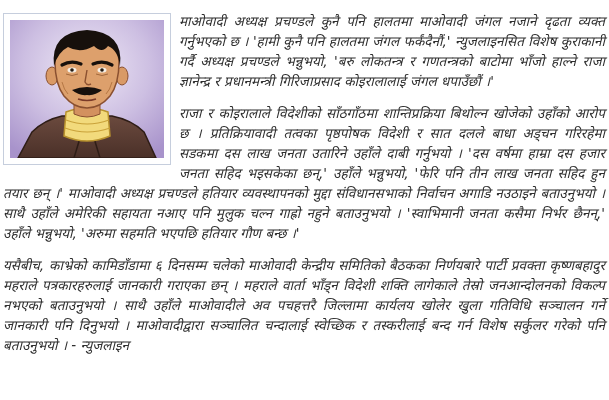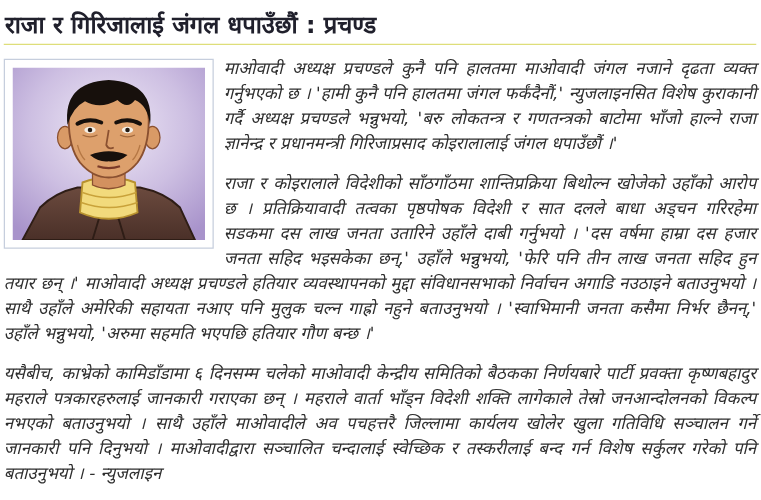--- a/index.html
+++ b/index.html
@@ -47,21 +47,20 @@
     height:138px;
   }
   .photo-frame svg { display:block; }
 </style>
 </head>
 <body>
 
 <div class="page">
 
 
-  <h1 class="headline">राजा र गिरिजालाई जंगल धपाउँछौं : प्रचण्ड</h1>
 
   <div class="article">
 
     <div class="photo-frame">
       <span>
         <svg width="154" height="138" viewBox="0 0 154 138" xmlns="http://www.w3.org/2000/svg">
           <defs>
             <radialGradient id="bgGrad" cx="50%" cy="35%" r="75%">
               <stop offset="0%" stop-color="#efe9f6"></stop>
               <stop offset="55%" stop-color="#cdbfe2"></stop>

